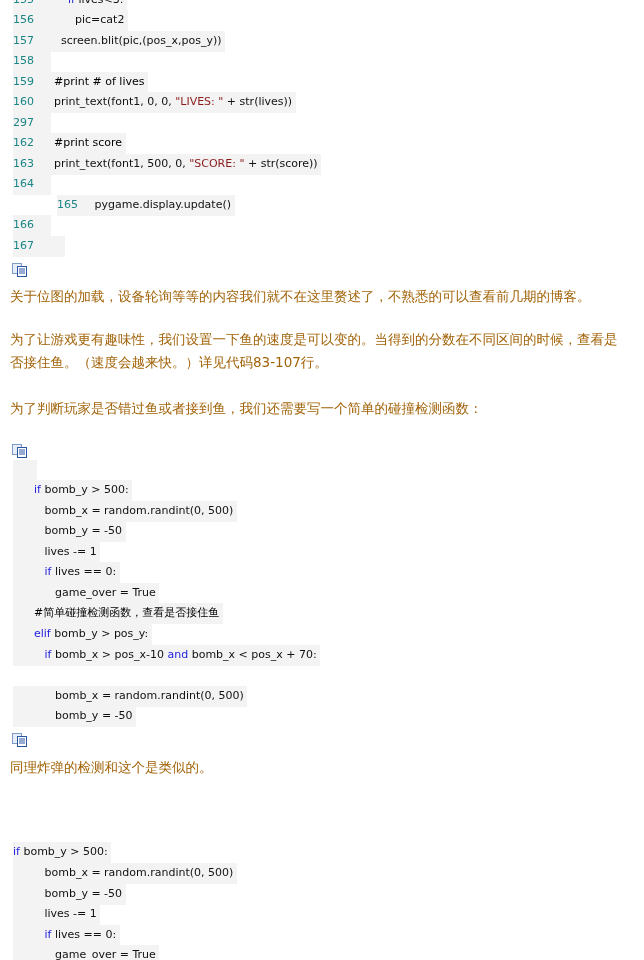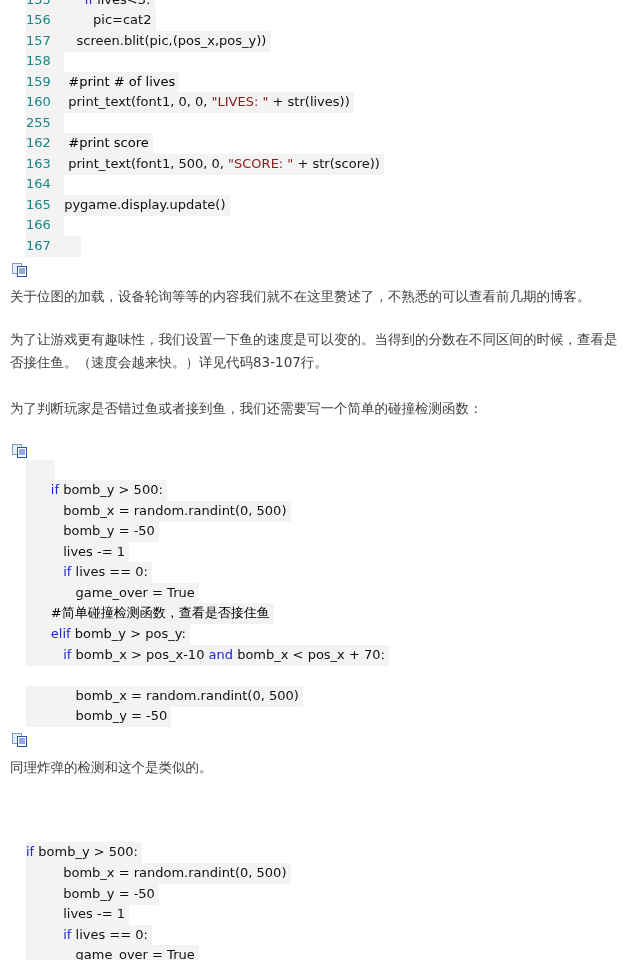--- a/index.html
+++ b/index.html
@@ -3,53 +3,53 @@
 <meta charset="utf-8">
 <style>
   html, body { margin: 0; padding: 0; background: #ffffff; }
   body {
     width: 644px; height: 960px; overflow: hidden; position: relative;
     font-family: "DejaVu Sans", "Liberation Sans", sans-serif;
     color: #222222;
   }
   .code-block { position: absolute; left: 10px; }
   .code-line {
-    position: absolute; left: 16px; height: 20px; line-height: 20px;
-    font-size: 13px; white-space: pre; color: #111111;
+    position: absolute; left: 3px; height: 20px; line-height: 20px;
+    font-size: 11px; white-space: pre; color: #111111;
   }
   .code-line .bg {
     display: inline-block; background: #f3f3f3; height: 21px; vertical-align: top;
   }
   .lnum { color: #1a8585; display: inline-block; width: 34px; padding-left: 0; }
   .kw { color: #2222dd; }
   .cm { color: #000000; }
   .str { color: #8b1a1a; }
   .copy-icon {
     position: absolute; left: 12px; width: 16px; height: 14px;
   }
   .para {
     position: absolute; left: 10px; width: 620px;
-    font-size: 13.5px; line-height: 23px; color: #404040;
+    font-size: 13.5px; line-height: 23px; color: #a16207;
   }
 </style>
 </head>
 <body>
 
 <div id="cb1" class="code-block" style="top:0;">
     <div class="code-line" style="top: -10px;"><span class="bg"><span class="lnum">155</span><span>      </span><span class="kw">if</span><span> lives&lt;3:</span> </span></div>
     <div class="code-line" style="top: 10px;"><span class="bg"><span class="lnum">156</span><span>        pic=cat2</span> </span></div>
     <div class="code-line" style="top: 31px;"><span class="bg"><span class="lnum">157</span><span>    screen.blit(pic,(pos_x,pos_y))</span> </span></div>
     <div class="code-line" style="top: 51px;"><span class="bg"><span class="lnum">158</span><span></span> </span></div>
     <div class="code-line" style="top: 72px;"><span class="bg"><span class="lnum">159</span><span>  </span><span class="cm">#print # of lives</span> </span></div>
     <div class="code-line" style="top: 92px;"><span class="bg"><span class="lnum">160</span><span>  print_text(font1, 0, 0, </span><span class="str">"LIVES: "</span><span> + str(lives))</span> </span></div>
-    <div class="code-line" style="top: 113px;"><span class="bg"><span class="lnum">255</span><span></span> </span></div>
+    <div class="code-line" style="top: 113px;"><span class="bg"><span class="lnum">297</span><span></span> </span></div>
     <div class="code-line" style="top: 133px;"><span class="bg"><span class="lnum">162</span><span>  </span><span class="cm">#print score</span> </span></div>
     <div class="code-line" style="top: 154px;"><span class="bg"><span class="lnum">163</span><span>  print_text(font1, 500, 0, </span><span class="str">"SCORE: "</span><span> + str(score))</span> </span></div>
     <div class="code-line" style="top: 174px;"><span class="bg"><span class="lnum">164</span><span></span> </span></div>
-    <div class="code-line" style="top: 195px;"><span class="bg"><span class="lnum">165</span><span> pygame.display.update()</span> </span></div>
+    <div class="code-line" style="top: 195px; margin-left: 44px;"><span class="bg"><span class="lnum">165</span><span> pygame.display.update()</span> </span></div>
     <div class="code-line" style="top: 215px;"><span class="bg"><span class="lnum">166</span><span></span> </span></div>
     <div class="code-line" style="top: 236px;"><span class="bg"><span class="lnum">167</span><span>    </span> </span></div>
   </div>
 
 <div class="copy-icon" style="top:262px;">
   <svg width="16" height="14" viewBox="0 0 16 14">
     <rect x="0.5" y="0.5" width="9" height="10" fill="#e8eef8" stroke="#7f9cc8"></rect>
     <rect x="5.5" y="3.5" width="9" height="10" fill="#ffffff" stroke="#2a56a8"></rect>
     <line x1="7" y1="6" x2="13" y2="6" stroke="#2a56a8"></line>
     <line x1="7" y1="8" x2="13" y2="8" stroke="#2a56a8"></line>

